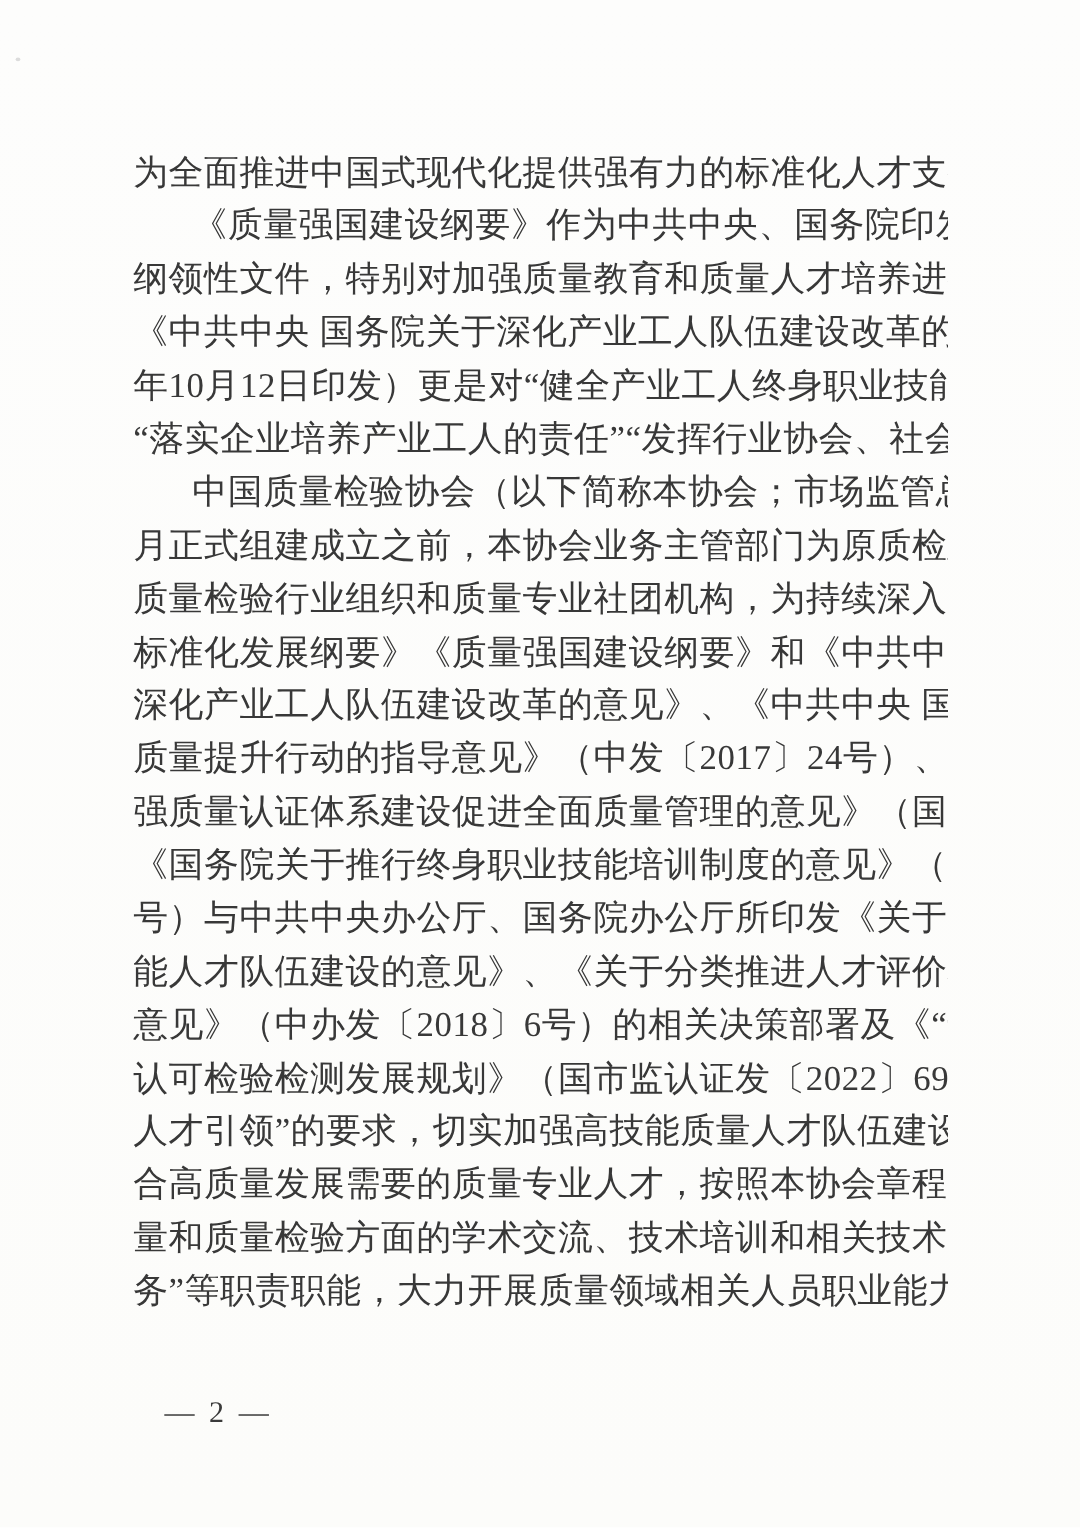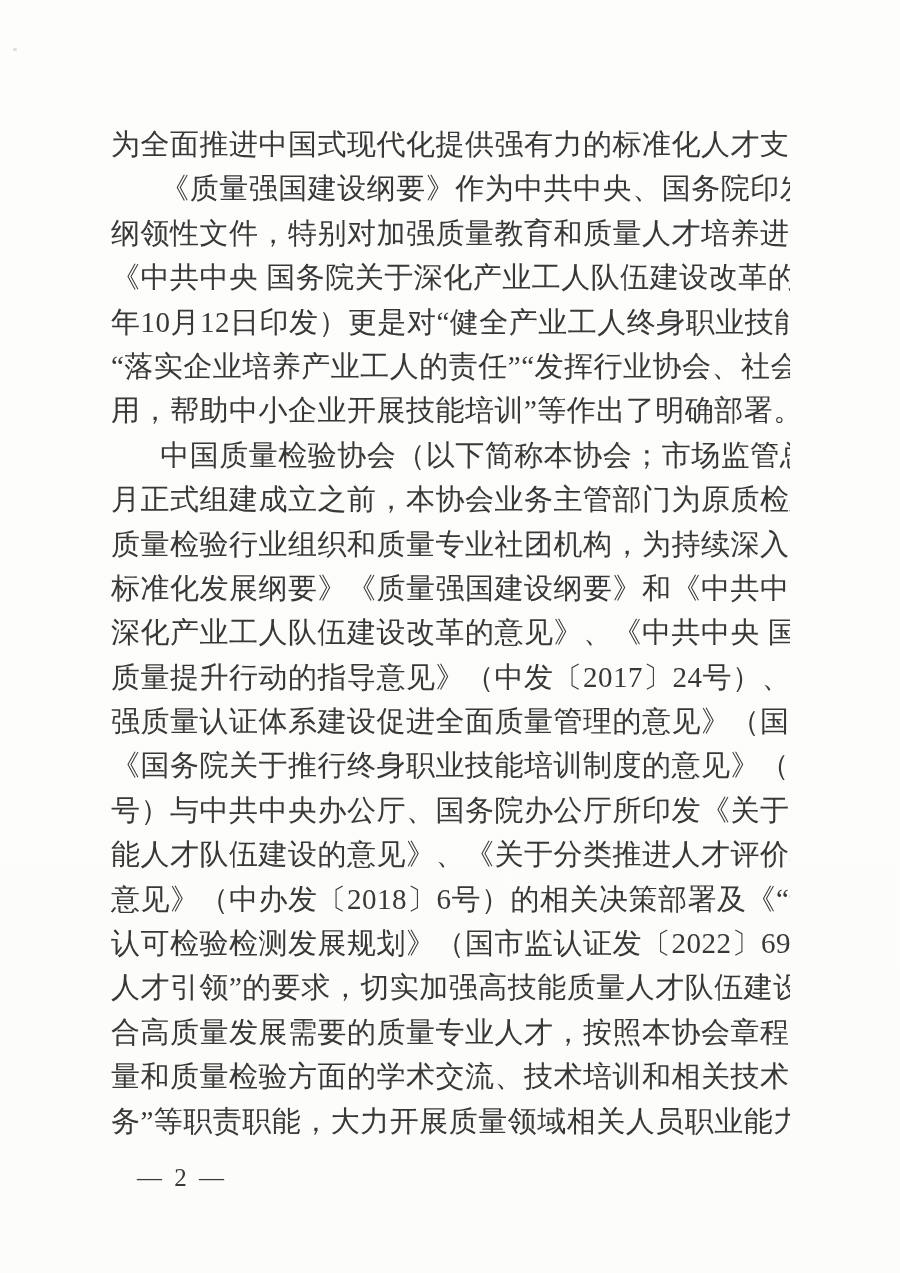--- a/index.html
+++ b/index.html
@@ -63,21 +63,20 @@
     <div class="para">
       <div class="line para-end">为全面推进中国式现代化提供强有力的标准化人才支撑。</div>
     </div>
 
     <div class="para">
       <div class="line indent">《质量强国建设纲要》作为中共中央、国务院印发的中长期质量</div>
       <div class="line">纲领性文件，特别对加强质量教育和质量人才培养进行了强调。近日，</div>
       <div class="line">《中共中央 国务院关于深化产业工人队伍建设改革的意见》（2024</div>
       <div class="line">年10月12日印发）更是对“健全产业工人终身职业技能培训制度”</div>
       <div class="line">“落实企业培养产业工人的责任”“发挥行业协会、社会培训机构作</div>
-      <div class="line para-end">用，帮助中小企业开展技能培训”等作出了明确部署。</div>
     </div>
 
     <div class="para">
       <div class="line indent">中国质量检验协会（以下简称本协会；市场监管总局2018年4</div>
       <div class="line">月正式组建成立之前，本协会业务主管部门为原质检总局）作为我国</div>
       <div class="line">质量检验行业组织和质量专业社团机构，为持续深入贯彻落实《国家</div>
       <div class="line">标准化发展纲要》《质量强国建设纲要》和《中共中央 国务院关于</div>
       <div class="line">深化产业工人队伍建设改革的意见》、《中共中央 国务院关于开展</div>
       <div class="line">质量提升行动的指导意见》（中发〔2017〕24号）、《国务院关于加</div>
       <div class="line">强质量认证体系建设促进全面质量管理的意见》（国发〔2018〕3号）、</div>

